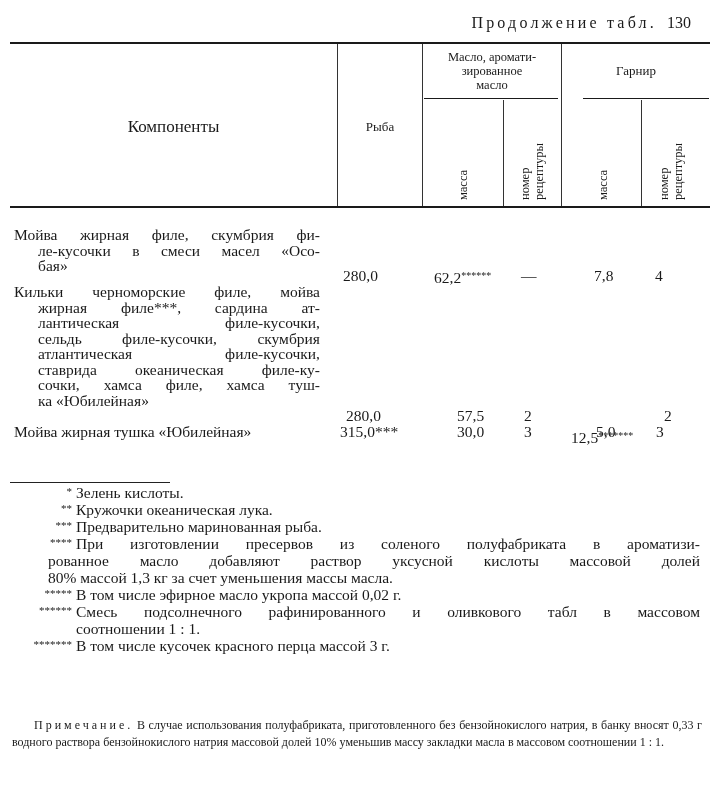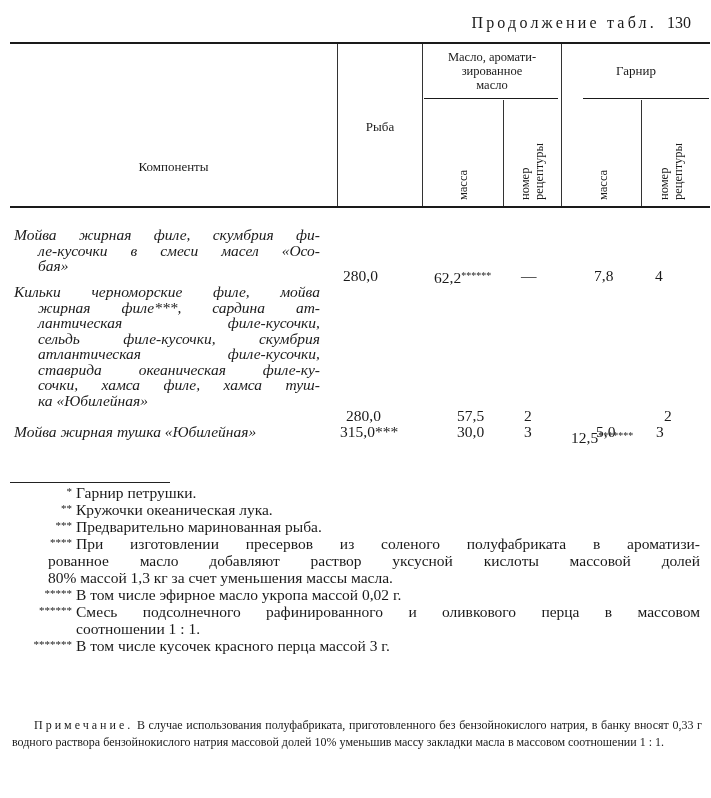--- a/index.html
+++ b/index.html
@@ -25,21 +25,21 @@
       position: absolute; font-size: 12.5px; font-family: "Liberation Serif", serif;
       writing-mode: vertical-rl; transform: rotate(180deg);
       line-height: 14px; text-align: left;
     }
 
     .row-text {
       position: absolute; left: 14px; width: 306px;
       font-family: "Liberation Serif", serif; font-size: 15.5px; line-height: 15.5px;
       text-align: justify;
     }
-    .row-text .ln { display: block; padding-left: 24px; text-align: justify; text-align-last: justify; font-style: italic; }
+    .row-text .ln { display: block; padding-left: 24px; text-align: justify; text-align-last: justify; }
     .row-text .ln.first { padding-left: 0; }
     .row-text .ln.last { text-align-last: left; }
 
     .cell { position: absolute; font-family: "Liberation Serif", serif; font-size: 15.5px; line-height: 16px; white-space: nowrap; }
     .cell sup { font-size: 10px; vertical-align: 4px; }
 
     .fn-rule { position: absolute; left: 10px; top: 482px; width: 160px; height: 1px; background: #222; }
     .footnotes {
       position: absolute; left: 0; top: 484px; width: 700px;
       font-family: "Liberation Serif", serif; font-size: 15.5px; line-height: 17px;
@@ -65,21 +65,21 @@
 <div class="rule" style="left:10px; top:42px; width:700px; height:2px;"></div>
 <div class="rule" style="left:10px; top:206px; width:700px; height:2px;"></div>
 <div class="vrule" style="left:337px; top:44px; height:162px;"></div>
 <div class="vrule" style="left:422px; top:44px; height:162px;"></div>
 <div class="vrule" style="left:561px; top:44px; height:162px;"></div>
 <div class="rule" style="left:424px; top:98px; width:134px; height:1px;"></div>
 <div class="rule" style="left:583px; top:98px; width:126px; height:1px;"></div>
 <div class="vrule" style="left:503px; top:100px; height:106px;"></div>
 <div class="vrule" style="left:641px; top:100px; height:106px;"></div>
 
-<div class="hdr" style="left:10px; top:120px; width:327px; font-size:13px;margin-top:40px;">Компоненты</div>
+<div class="hdr" style="left:10px; top:120px; width:327px; font-size:17px;">Компоненты</div>
 <div class="hdr" style="left:338px; top:120px; width:84px; font-size:13px;">Рыба</div>
 <div class="hdr" style="left:423px; top:50px; width:138px;">
   <div>Масло, аромати-</div>
   <div>зированное</div>
   <div>масло</div>
 </div>
 <div class="hdr" style="left:562px; top:64px; width:148px; font-size:13px;">Гарнир</div>
 
 <div class="vert" style="left:456px; top:150px; height:50px;">масса</div>
 <div class="vert" style="left:518px; top:110px; height:90px;">
@@ -125,21 +125,21 @@
 <div class="cell" style="left:340px; top:424px;">315,0***</div>
 <div class="cell" style="left:457px; top:424px;">30,0</div>
 <div class="cell" style="left:524px; top:424px;">3</div>
 <div class="cell" style="left:596px; top:424px;">5,0</div>
 <div class="cell" style="left:656px; top:424px;">3</div>
 
 <div class="fn-rule"></div>
 <div class="footnotes">
   <div class="fn">
     <span class="mark">*</span>
-    <span class="txt">Гарнир петрушки.</span>
+    <span class="txt">Зелень кислоты.</span>
   </div>
   <div class="fn">
     <span class="mark">**</span>
     <span class="txt">Кружочки океаническая лука.</span>
   </div>
   <div class="fn">
     <span class="mark">***</span>
     <span class="txt">Предварительно маринованная рыба.</span>
   </div>
   <div class="fn" style="padding-left:76px;">
@@ -147,21 +147,21 @@
     <span class="txt" style="text-align-last:justify;">При изготовлении пресервов из соленого полуфабриката в ароматизи-</span>
     <span class="txt" style="margin-left:-28px; text-align-last:justify;">рованное масло добавляют раствор уксусной кислоты массовой долей</span>
     <span class="txt" style="margin-left:-28px;">80% массой 1,3 кг за счет уменьшения массы масла.</span>
   </div>
   <div class="fn">
     <span class="mark">*****</span>
     <span class="txt">В том числе эфирное масло укропа массой 0,02 г.</span>
   </div>
   <div class="fn">
     <span class="mark">******</span>
-    <span class="txt" style="text-align-last:justify;">Смесь подсолнечного рафинированного и оливкового перца в массовом</span>
+    <span class="txt" style="text-align-last:justify;">Смесь подсолнечного рафинированного и оливкового табл в массовом</span>
     <span class="txt">соотношении 1 : 1.</span>
   </div>
   <div class="fn">
     <span class="mark">*******</span>
     <span class="txt">В том числе кусочек красного перца массой 3 г.</span>
   </div>
 </div>
 
 <div class="note">
   <span class="lead">Примечание.</span>

